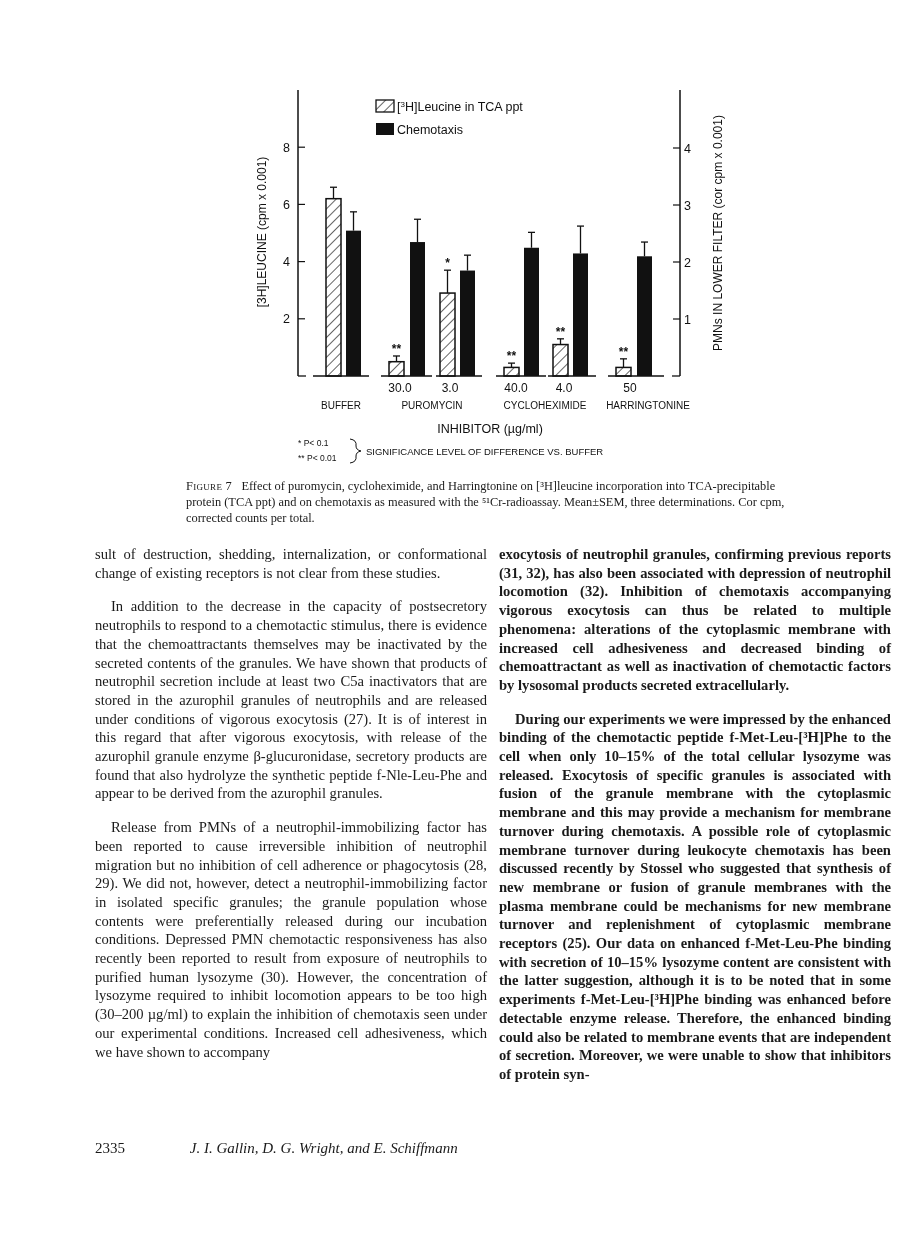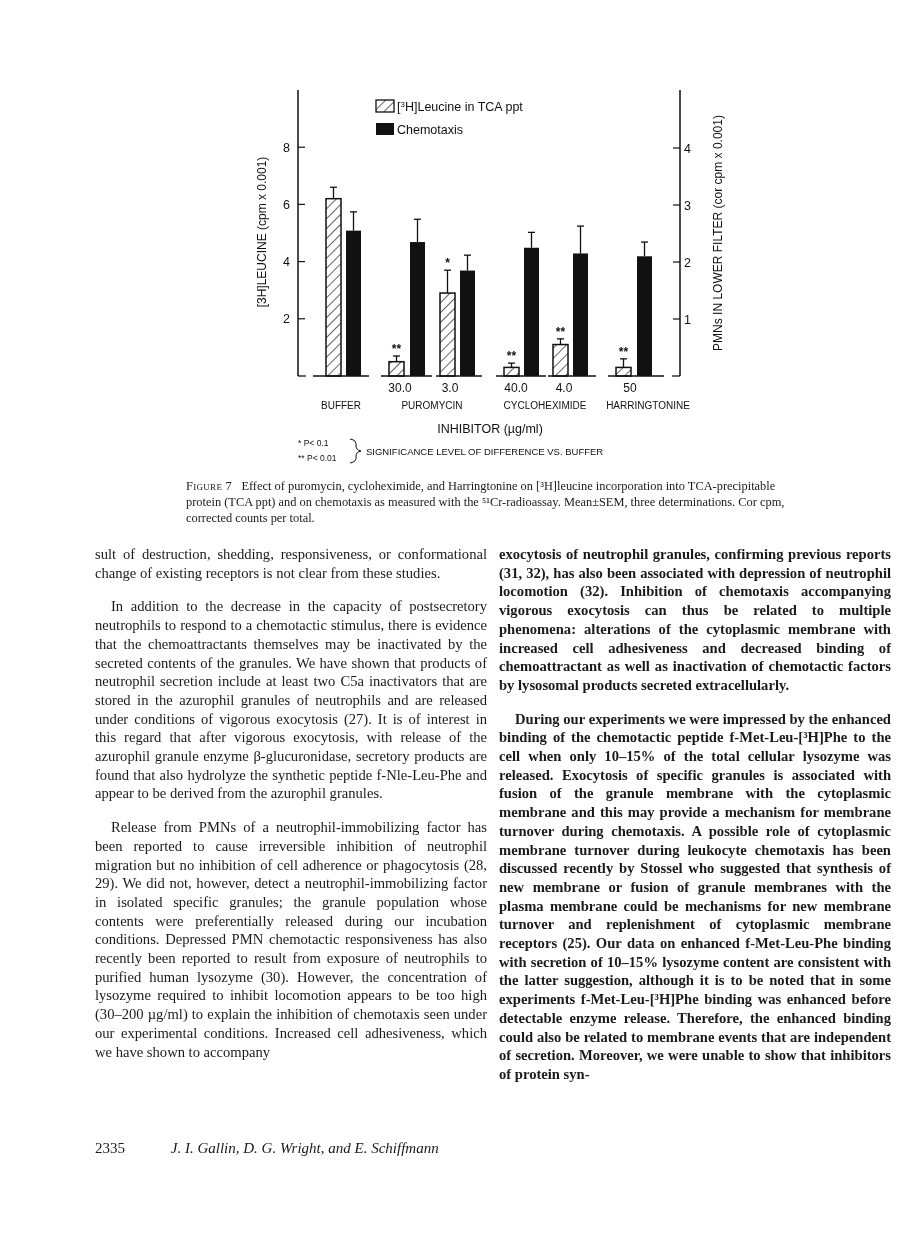--- a/index.html
+++ b/index.html
@@ -18,21 +18,21 @@
   }
   .col.left { left: 95px; }
   .col.right { left: 499px; font-weight: bold; }
   .col p { margin: 0; }
   .col p.indent { text-indent: 16px; margin-top: 15px; }
   .footer {
     position: absolute; left: 95px; top: 1140px;
     font-family: "Liberation Serif", serif; font-size: 15px; color: #1a1a1a;
   }
   .footer .page-num { display: inline-block; width: 72px; }
-  .footer .authors { font-style: italic; }
+  .footer .authors { font-style: italic; margin-left: 19px; }
 </style>
 </head>
 <body>
 
 <svg id="chart" viewBox="0 0 898 470" xmlns="http://www.w3.org/2000/svg">
   <defs>
     <pattern id="hatch" patternUnits="userSpaceOnUse" width="7" height="7" patternTransform="rotate(45)">
       <line x1="0" y1="0" x2="0" y2="7" stroke="#111" stroke-width="1.3"></line>
     </pattern>
   </defs>
@@ -143,21 +143,21 @@
     <text x="366" y="455" font-size="9.5">SIGNIFICANCE LEVEL OF DIFFERENCE VS. BUFFER</text>
   </g>
 </svg>
 
 <div class="caption">
   <span class="fig-label">Figure 7</span>&nbsp;&nbsp;
   <span>Effect of puromycin, cycloheximide, and Harringtonine on [³H]leucine incorporation into TCA-precipitable protein (TCA ppt) and on chemotaxis as measured with the ⁵¹Cr-radioassay. Mean±SEM, three determinations. Cor cpm, corrected counts per total.</span>
 </div>
 
 <div class="col left">
-  <p>sult of destruction, shedding, responsiveness, or conformational change of existing receptors is not clear from these studies.</p>
+  <p>sult of destruction, shedding, internalization, or conformational change of existing receptors is not clear from these studies.</p>
   <p class="indent">In addition to the decrease in the capacity of postsecretory neutrophils to respond to a chemotactic stimulus, there is evidence that the chemoattractants themselves may be inactivated by the secreted contents of the granules. We have shown that products of neutrophil secretion include at least two C5a inactivators that are stored in the azurophil granules of neutrophils and are released under conditions of vigorous exocytosis (27). It is of interest in this regard that after vigorous exocytosis, with release of the azurophil granule enzyme β-glucuronidase, secretory products are found that also hydrolyze the synthetic peptide f-Nle-Leu-Phe and appear to be derived from the azurophil granules.</p>
   <p class="indent">Release from PMNs of a neutrophil-immobilizing factor has been reported to cause irreversible inhibition of neutrophil migration but no inhibition of cell adherence or phagocytosis (28, 29). We did not, however, detect a neutrophil-immobilizing factor in isolated specific granules; the granule population whose contents were preferentially released during our incubation conditions. Depressed PMN chemotactic responsiveness has also recently been reported to result from exposure of neutrophils to purified human lysozyme (30). However, the concentration of lysozyme required to inhibit locomotion appears to be too high (30–200 µg/ml) to explain the inhibition of chemotaxis seen under our experimental conditions. Increased cell adhesiveness, which we have shown to accompany</p>
 </div>
 
 <div class="col right">
   <p>exocytosis of neutrophil granules, confirming previous reports (31, 32), has also been associated with depression of neutrophil locomotion (32). Inhibition of chemotaxis accompanying vigorous exocytosis can thus be related to multiple phenomena: alterations of the cytoplasmic membrane with increased cell adhesiveness and decreased binding of chemoattractant as well as inactivation of chemotactic factors by lysosomal products secreted extracellularly.</p>
   <p class="indent">During our experiments we were impressed by the enhanced binding of the chemotactic peptide f-Met-Leu-[³H]Phe to the cell when only 10–15% of the total cellular lysozyme was released. Exocytosis of specific granules is associated with fusion of the granule membrane with the cytoplasmic membrane and this may provide a mechanism for membrane turnover during chemotaxis. A possible role of cytoplasmic membrane turnover during leukocyte chemotaxis has been discussed recently by Stossel who suggested that synthesis of new membrane or fusion of granule membranes with the plasma membrane could be mechanisms for new membrane turnover and replenishment of cytoplasmic membrane receptors (25). Our data on enhanced f-Met-Leu-Phe binding with secretion of 10–15% lysozyme content are consistent with the latter suggestion, although it is to be noted that in some experiments f-Met-Leu-[³H]Phe binding was enhanced before detectable enzyme release. Therefore, the enhanced binding could also be related to membrane events that are independent of secretion. Moreover, we were unable to show that inhibitors of protein syn-</p>
 </div>
 
 <div class="footer">

